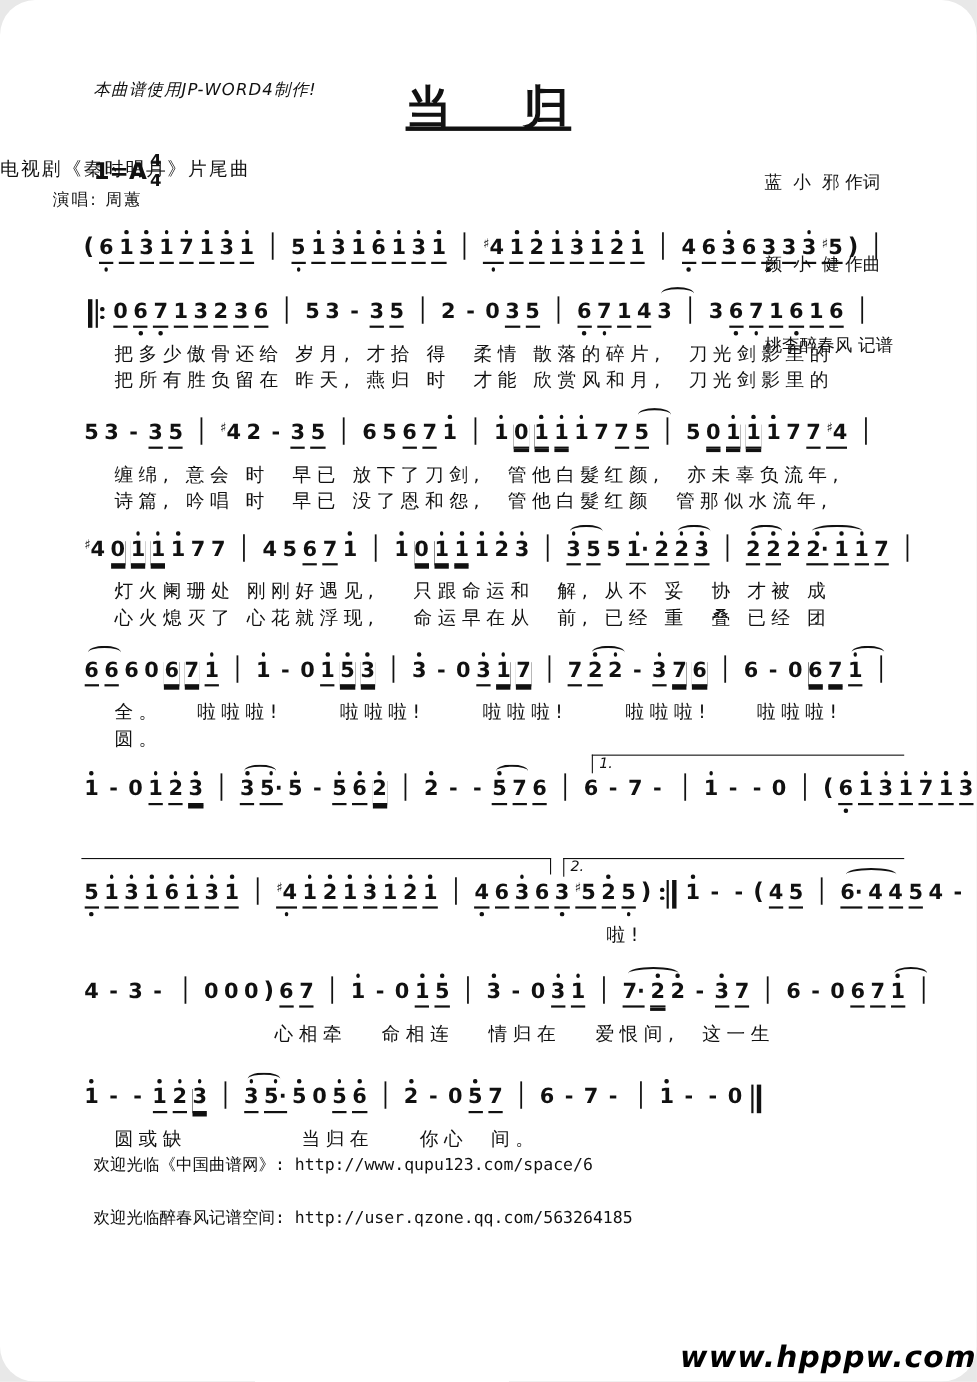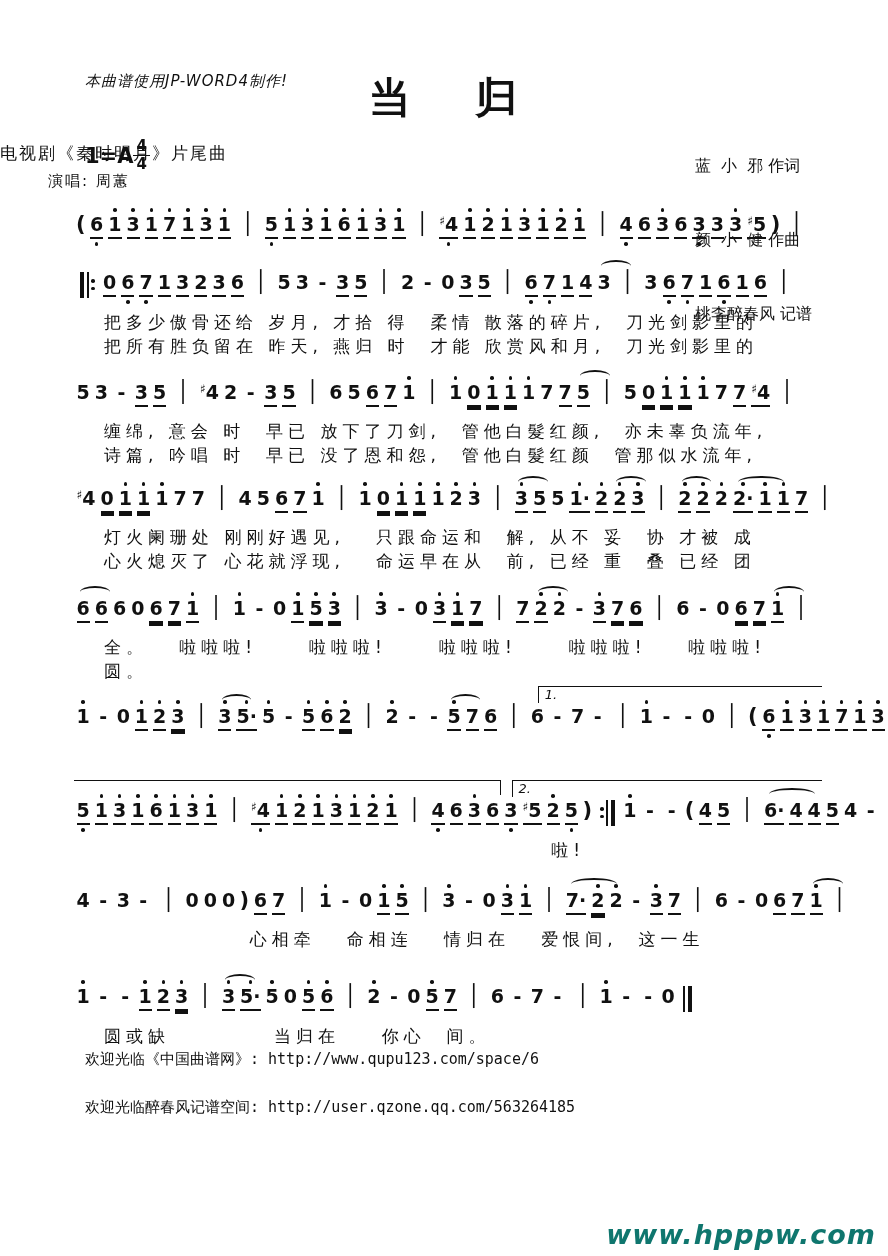--- a/index.html
+++ b/index.html
@@ -1,21 +1,21 @@
 <!DOCTYPE html>
 <html><head>
 <meta charset="utf-8">
 <style>
   html,body{margin:0;padding:0;background:#e8e8e8;}
   .page{position:relative;width:888px;height:1256px;background:#ffffff;overflow:hidden;
-        font-family:"DejaVu Sans",sans-serif;color:#111;}
+        font-family:"DejaVu Sans",sans-serif;color:#111;border-radius:32px;}
   .made-with{position:absolute;left:85px;top:72px;font-style:italic;font-size:15px;
              letter-spacing:1px;white-space:pre;}
   .title{position:absolute;left:0;right:0;top:70px;text-align:center;font-size:42px;
-         font-weight:bold;word-spacing:46px;letter-spacing:2px;}
+         font-weight:bold;word-spacing:46px;letter-spacing:2px;text-decoration:underline;}
   .credits{position:absolute;right:76px;top:104px;text-align:left;font-size:16px;
            line-height:1.55;white-space:pre;}
   .keysig{position:absolute;left:85px;top:138px;font-size:21px;font-weight:bold;
           display:flex;align-items:center;}
   .ts{display:inline-flex;flex-direction:column;align-items:center;line-height:1;}
   .ts-n,.ts-d{font-size:15px;font-weight:bold;padding:1px 3px;}
   .ts-d{border-top:1.5px solid #111;}
   .subtitle{position:absolute;left:0;right:0;top:142px;text-align:left;font-size:17px;
             letter-spacing:2px;}
   .singer{position:absolute;left:0;right:0;top:172px;text-align:left;font-size:15px;
@@ -48,22 +48,22 @@
   .thinbar{width:2px;height:26px;background:#111;}
   .rdots{display:flex;flex-direction:column;gap:4px;}
   .rdots i{display:block;width:3.5px;height:3.5px;border-radius:50%;background:#111;}
   .volta{position:absolute;top:-4px;height:16px;border-top:1.5px solid #111;
          border-left:1.5px solid #111;font-size:13px;font-style:italic;padding:0 0 0 6px;}
   .volta-line{position:absolute;top:-4px;height:14px;border-top:1.5px solid #111;
               border-right:1.5px solid #111;}
   .footer1,.footer2{position:absolute;left:85px;font-size:15px;
                     font-family:"DejaVu Sans Mono","DejaVu Sans",monospace;white-space:pre;}
   .footer1{top:1050px;} .footer2{top:1098px;text-align:right;}
-  .watermark{position:absolute;right:12px;bottom:6px;font-size:27px;font-weight:bold;
-             font-style:italic;color:#0f766e;letter-spacing:1px;}
+  .watermark{position:absolute;right:0;bottom:6px;font-size:27px;font-weight:bold;
+             font-style:italic;color:#000000;letter-spacing:1px;}
 </style>
 </head>
 <body>
 
 <div class="page">
   <div class="made-with">本曲谱使用JP-WORD4制作!</div>
   <div class="title">当 归</div>
   <div class="credits">
     <div>蓝  小  邪 作词</div>
     <div>颜  小  健 作曲</div>

